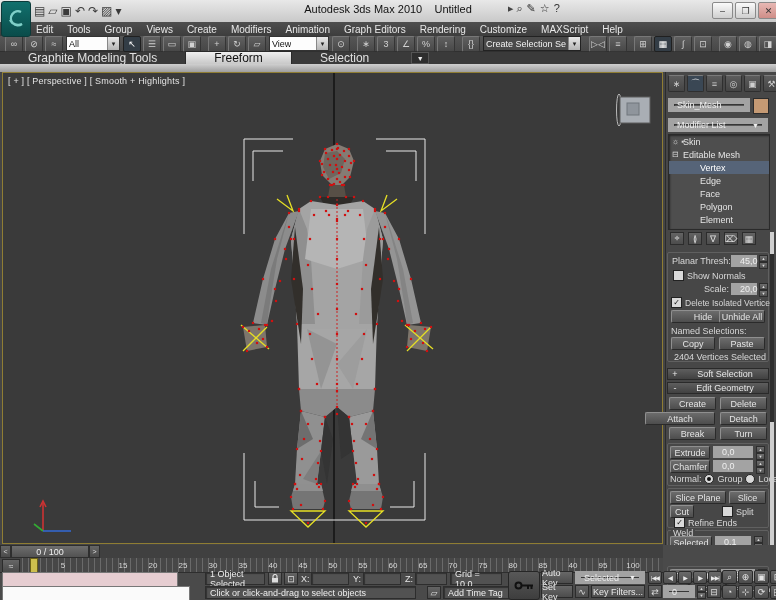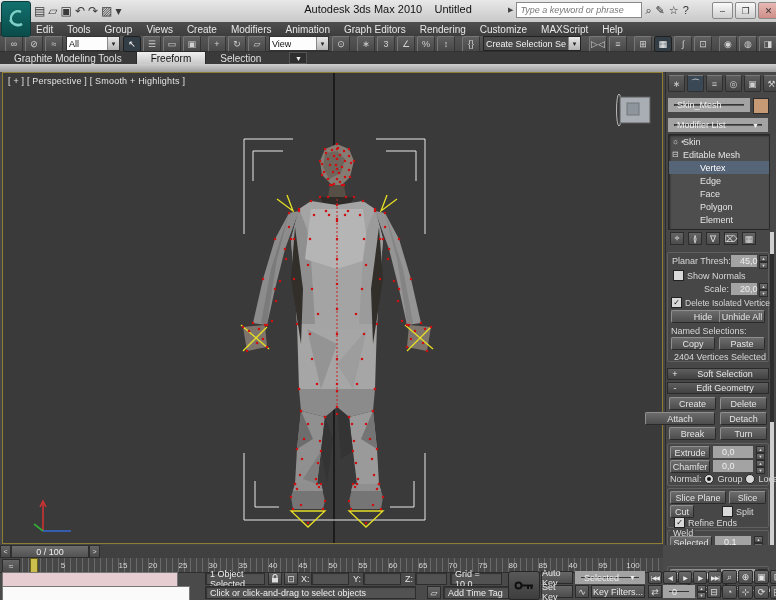--- a/index.html
+++ b/index.html
@@ -26,21 +26,21 @@
   .ic{display:inline-flex;align-items:center;justify-content:center;width:16px;height:14px;flex:none;
       background:linear-gradient(#606060,#484848);border:1px solid #353535;border-top-color:#777;border-left-color:#777;
       border-radius:2px;color:#d2d2d2;font-size:9px;margin:0 1px;overflow:hidden}
   .ic.active{background:#333d46;border-color:#202020;color:#fff}
   .dd{height:13px;background:#fdfdfd;color:#111;font-size:9px;display:inline-flex;align-items:center;border:1px solid #333;margin:0 2px;flex:none;padding-left:2px}
   .dd.dark{background:#4a4a4a;color:#f2f2f2;border-color:#222}
   .dd .arw{margin-left:auto;width:11px;height:100%;background:linear-gradient(#e8e8e8,#b5b5b5);border-left:1px solid #888;color:#222;display:flex;align-items:center;justify-content:center;font-size:7px}
   .sep{width:5px;flex:none}
   
   .ribtabs{left:0;top:52px;width:776px;height:12px;background:#3a3a3a;display:flex;align-items:flex-end}
-  .ribtab{font-size:10px;color:#e0e0e0;padding:0 14px;height:12px;display:flex;align-items:center}
+  .ribtab{font-size:12px;color:#e0e0e0;padding:0 28px;height:12px;display:flex;align-items:center}
   .ribtab.active{background:linear-gradient(#f0f0f0,#c8c8c8);color:#111;border:1px solid #2a2a2a;border-bottom:none}
   .ribarrow{width:16px;height:10px;background:#2e2e2e;border:1px solid #555;color:#eee;font-size:7px;display:flex;align-items:center;justify-content:center;margin-left:14px}
   .ribstrip{left:0;top:64px;width:776px;height:8px;background:linear-gradient(#cfcfcf,#9e9e9e)}
   
   .viewport{left:2px;top:72px;width:661px;height:472px;background:#3a3a3a;border:1px solid #8f7d33;box-sizing:border-box;overflow:hidden}
   .vplabel{left:5px;top:3px;font-size:9px;color:#e2e2e2;letter-spacing:.2px}
   
   .cmdpanel{left:665px;top:72px;width:111px;height:493px;background:#474747;border-left:1px solid #2c2c2c;box-sizing:border-box}
   .cptabs{left:668px;top:75px;display:flex;gap:2px}
   .cptab{width:15px;height:15px;background:linear-gradient(#5c5c5c,#454545);border:1px solid #2f2f2f;border-top-color:#7a7a7a;border-radius:2px;color:#cfcfcf;font-size:9px;display:flex;align-items:center;justify-content:center}
@@ -100,23 +100,20 @@
     <span class="qic">↷</span>
     <span class="qic">▨</span>
     <span class="qic">▾</span>
   </div>
 <div class="r apptitle">
   <span>Autodesk 3ds Max  2010</span>&nbsp;&nbsp;&nbsp;
   <span>Untitled</span>
 </div>
 <div class="r searchwrap">
   <span style="font-size:7px;color:#444">▶</span>
-  <div class="searchbox">
-      <span>Type a keyword or phrase</span>
-    </div>
   <span id="search-icons" style="display:flex;gap:4px">
       <span class="sic">⌕</span>
       <span class="sic">✎</span>
       <span class="sic">☆</span>
       <span class="sic">?</span>
     </span>
 </div>
 <div class="r winbtns">
   <div class="winbtn">–</div>
   <div class="winbtn">❐</div>

